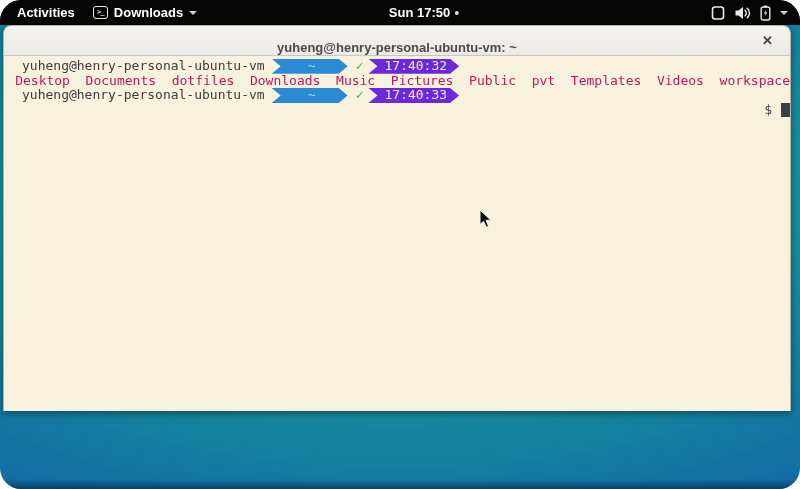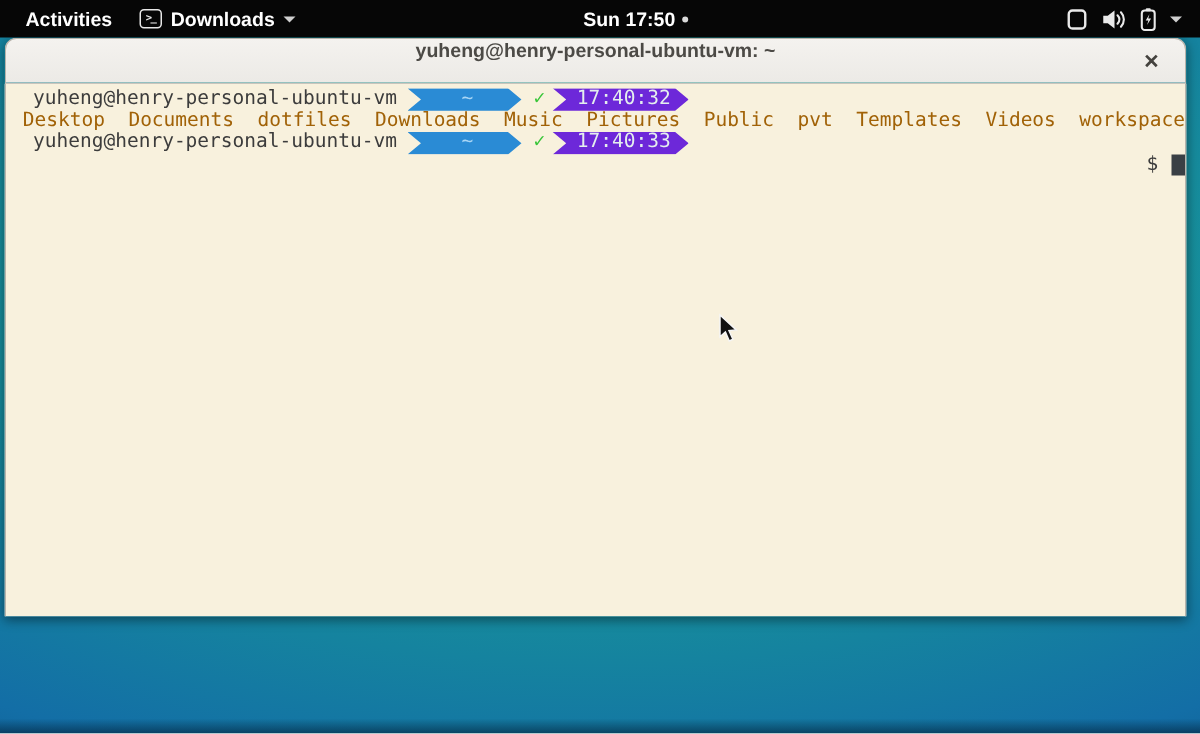--- a/index.html
+++ b/index.html
@@ -1,21 +1,21 @@
 <!DOCTYPE html>
 <html><head>
 <meta charset="utf-8">
 <style>
   html,body{margin:0;padding:0;}
   body{width:800px;height:489px;overflow:hidden;font-family:"Liberation Sans",sans-serif;}
 
   
   .desktop{position:relative;width:800px;height:489px;overflow:hidden;
     background:radial-gradient(ellipse 115% 95% at 50% 38%,
-      #1ba894 0%, #18999a 32%, #15839f 55%, #136ea6 75%, #0e578b 92%, #0a4a77 100%);}
+      #1ba894 0%, #18999a 32%, #15839f 55%, #136ea6 75%, #0e578b 92%, #0a4a77 100%);border-radius:21px;}
   .desktop::after{content:"";position:absolute;left:0;right:0;bottom:0;height:10px;
     background:linear-gradient(rgba(0,25,45,0), rgba(0,25,45,.55));pointer-events:none;}
 
   
   .topbar{position:absolute;left:0;top:0;width:800px;height:25px;background:#060606;
     display:flex;align-items:center;color:#fff;font-size:13px;font-weight:bold;z-index:5;}
   .tb-left{display:flex;align-items:center;gap:14px;padding-left:13px;}
   .activities{padding:2px 4px;}
   .appmenu{display:flex;align-items:center;gap:6px;}
   .term-ico{width:13px;height:11px;border:1px solid #e8e8e8;border-radius:3px;
@@ -27,39 +27,39 @@
   .clock-dot{width:4px;height:4px;border-radius:50%;background:#d9d9d9;}
   .tb-right{position:absolute;right:8px;top:0;height:25px;display:flex;align-items:center;gap:9px;padding:0 4px;}
   .tb-right svg{display:block;}
 
   
   .window{position:absolute;left:3px;top:25px;width:788px;height:386px;
     border-radius:8px 8px 0 0;box-shadow:0 2px 8px rgba(0,0,0,.45);
     display:flex;flex-direction:column;overflow:hidden;z-index:2;}
   .titlebar{height:29px;background:linear-gradient(#f4f2ef,#eceae6);
     border:1px solid #b7b3ab;border-bottom:1px solid #c9c5bd;border-radius:8px 8px 0 0;
-    display:flex;align-items:flex-start;justify-content:center;position:relative;
+    display:flex;align-items:flex-end;justify-content:center;position:relative;
     font-size:13px;font-weight:bold;color:#4c4a46;}
   .close-btn{position:absolute;right:12px;top:0;height:100%;display:flex;align-items:center;
     font-size:13px;font-weight:bold;color:#44423e;padding:0 5px;cursor:default;}
   .term-screen{flex:1;background:#f8f1dd;border-left:1px solid #b7b3ab;border-right:1px solid #b7b3ab;
     padding:3px 0 0 3px;font-family:"DejaVu Sans Mono",monospace;font-size:13px;line-height:14.6px;
     color:#3c3c3c;overflow:hidden;text-align:right;}
   .term-line{white-space:pre;height:14.6px;}
   .prompt-line{display:flex;align-items:center;}
   .puser{padding-left:15px;color:#3c3c3c;}
   .pl-seg{display:inline-flex;align-items:center;justify-content:center;height:15px;
     margin-left:7px;padding:0 12px 0 16px;
     clip-path:polygon(0 0, calc(100% - 9px) 0, 100% 50%, calc(100% - 9px) 100%, 0 100%, 9px 50%);}
   .pl-seg.blue{background:#2a8bd5;color:#a9d6f5;min-width:48px;}
   .pl-seg.dark{background:#6d28d9;color:#e4eeee;margin-left:5px;}
   .pcheck{color:#38c538;font-weight:bold;margin-left:8px;}
   .pdollar{color:#3c3c3c;}
   .pcmd{color:#827f2c;}
-  .dirs{color:#a16207;}
+  .dirs{color:#be185d;}
   .cursor-block{display:inline-block;width:9px;height:14px;background:#3a4045;
     vertical-align:text-bottom;margin-left:1px;}
 
   
   .mouse{position:absolute;left:479px;top:209px;z-index:9;}
 </style>
 </head>
 <body>
 
 <div class="desktop">

